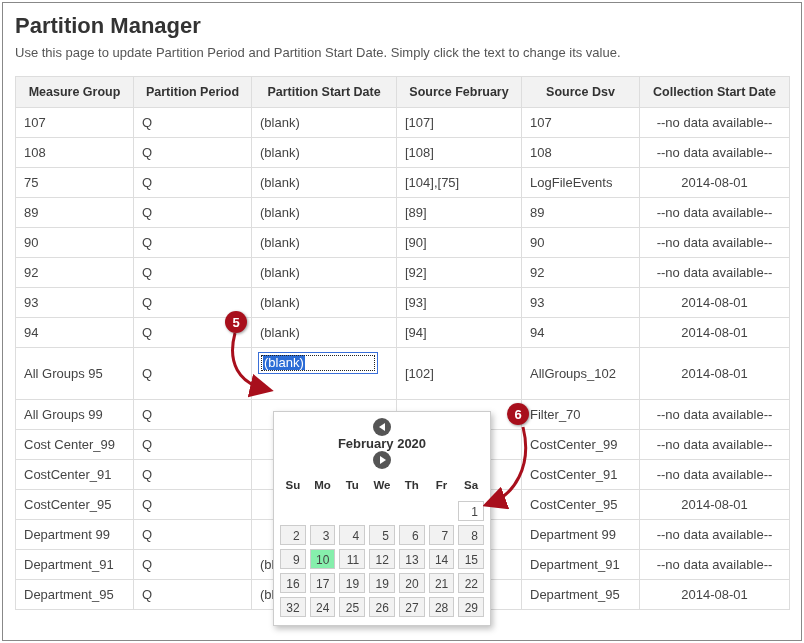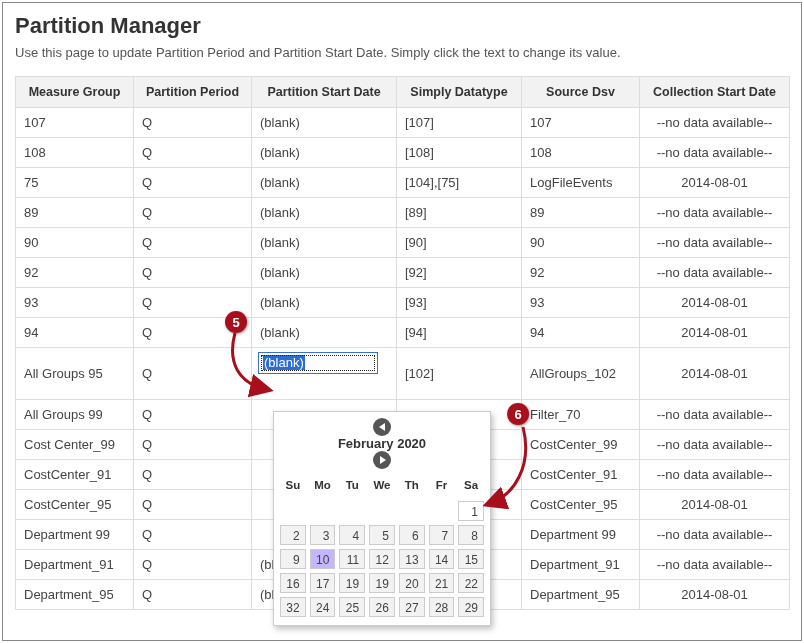--- a/index.html
+++ b/index.html
@@ -128,21 +128,21 @@
     color: #444;
     cursor: pointer;
     height: 20px;
   }
   .dp-cell.blank {
     border: none;
     background: transparent;
     cursor: default;
   }
   .dp-cell.today {
-    background: #c4b5fd;
+    background: #86efac;
   }
   .dp-cell.edge {
     background: #fff;
   }
 
   
   .badge {
     position: absolute;
     width: 22px; height: 22px;
     border-radius: 50%;
@@ -173,21 +173,21 @@
         <col class="col-psd">
       <col class="col-sdt">
         <col class="col-sdv">
         <col class="col-csd">
     </colgroup>
     <thead>
       <tr>
         <th>Measure Group</th>
         <th>Partition Period</th>
         <th>Partition Start Date</th>
-        <th>Simply Datatype</th>
+        <th>Source February</th>
         <th>Source Dsv</th>
         <th>Collection Start Date</th>
       </tr>
     </thead>
     <tbody id="tbody">
         <tr>
           <td>107</td>
           <td>Q</td>
           <td>(blank)</td>
           <td>[107]</td>

